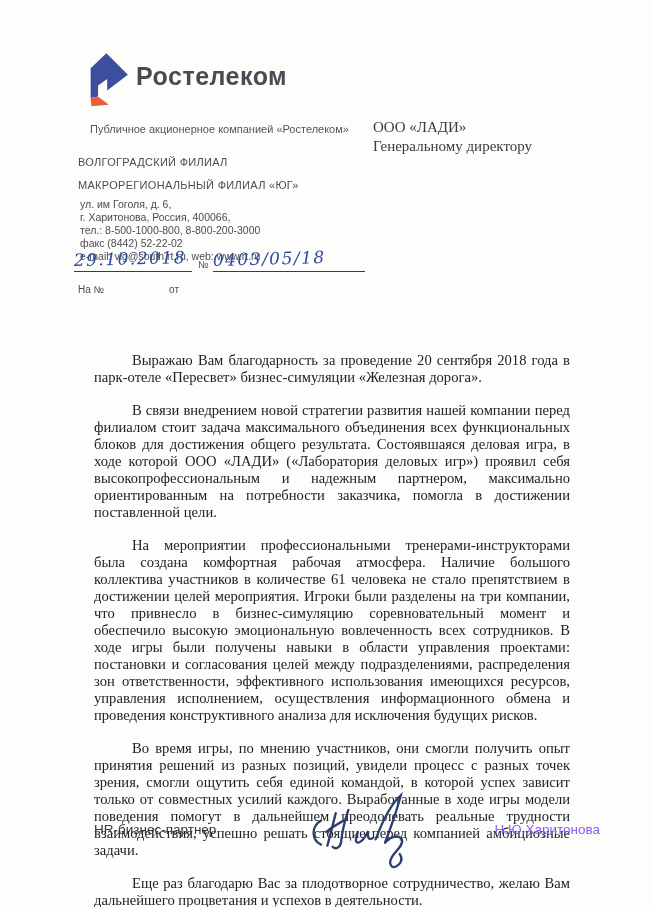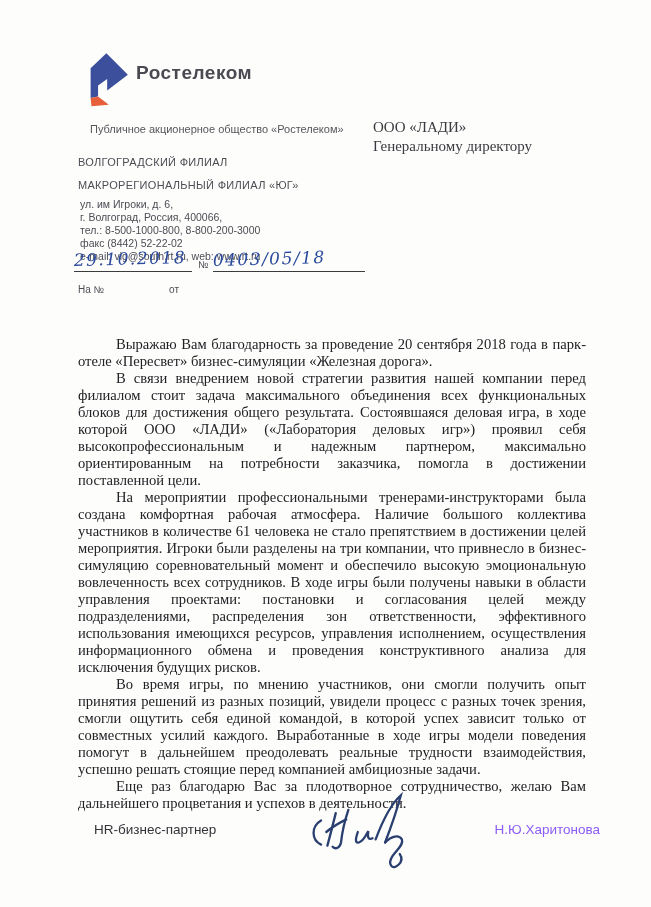--- a/index.html
+++ b/index.html
@@ -6,21 +6,21 @@
   body{background:#e9e9e9;font-family:"Liberation Serif",serif;}
   .page{
     position:relative;width:651px;height:907px;margin:0 auto;
     background:#fdfdfc;color:#26262a;overflow:hidden;
     box-shadow:0 0 4px rgba(0,0,0,.15);
   }
   
   .logo{position:absolute;left:84px;top:42px;width:48px;height:74px;}
   .wordmark{
     position:absolute;left:136px;top:62px;
-    font-family:"Liberation Sans",sans-serif;font-size:19px;font-weight:700;
+    font-family:"Liberation Sans",sans-serif;font-size:25px;font-weight:700;
     color:#4a4a52;letter-spacing:.5px;
   }
   .company-line{
     position:absolute;left:90px;top:123px;
     font-family:"Liberation Sans",sans-serif;font-size:11px;color:#55555b;
   }
   .recipient{
     position:absolute;left:373px;top:118px;
     font-size:15px;line-height:19px;color:#3a3a40;
   }
@@ -51,21 +51,21 @@
   .reply-line{
     position:absolute;left:78px;top:284px;
     font-family:"Liberation Sans",sans-serif;font-size:10px;color:#4c4c54;
   }
   .reply-line .from{margin-left:62px;}
   
   .letter-body{
     position:absolute;left:78px;top:336px;width:508px;
     font-size:14.6px;line-height:17px;text-align:justify;color:#222226;
   }
-  .letter-body p{margin:0;text-indent:38px;}
+  .letter-body p{margin:16px;text-indent:38px;}
   
   .sign-row{position:absolute;left:94px;top:818px;width:508px;height:60px;}
   .sign-role{
     position:absolute;left:0;top:4px;
     font-family:"Liberation Sans",sans-serif;font-size:13.5px;color:#333338;
   }
   .sign-name{
     position:absolute;right:2px;top:4px;
     font-family:"Liberation Sans",sans-serif;font-size:13.5px;color:#8b5cf6;
   }
@@ -74,35 +74,35 @@
 </head>
 <body>
 
 <div class="page">
 
   <svg class="logo" viewBox="0 0 58 70" aria-hidden="true">
     <polygon points="8,58 8,22 27,4 53,30 28,49 28,35 17,43 17,56" fill="#3c4f9c"></polygon>
     <polygon points="8,58 17,56 30,66 9,68" fill="#e7603b"></polygon>
   </svg>
   <div class="wordmark">Ростелеком</div>
-  <div class="company-line">Публичное акционерное общество «Ростелеком»</div>
+  <div class="company-line">Публичное акционерное компанией «Ростелеком»</div>
 
   <div class="recipient">
     <div>ООО «ЛАДИ»</div>
     <div>Генеральному директору</div>
   </div>
 
   <div class="branch">
     <div>ВОЛГОГРАДСКИЙ ФИЛИАЛ</div>
     <div>МАКРОРЕГИОНАЛЬНЫЙ ФИЛИАЛ «ЮГ»</div>
   </div>
 
   <div class="address">
-    <div>ул. им Игроки, д. 6,</div>
-    <div>г. Волгоград, Россия, 400066,</div>
+    <div>ул. им Гоголя, д. 6,</div>
+    <div>г. Харитонова, Россия, 400066,</div>
     <div>тел.: 8-500-1000-800, 8-800-200-3000</div>
     <div>факс (8442) 52-22-02</div>
     <div>e-mail: vlg@south.rt.ru, web: www.rt.ru</div>
   </div>
 
   <div class="ref-line">
     <span class="ref-date">
       <span class="hand">29.10.2018</span>
     </span>
     <span class="ref-no-label">№</span>

